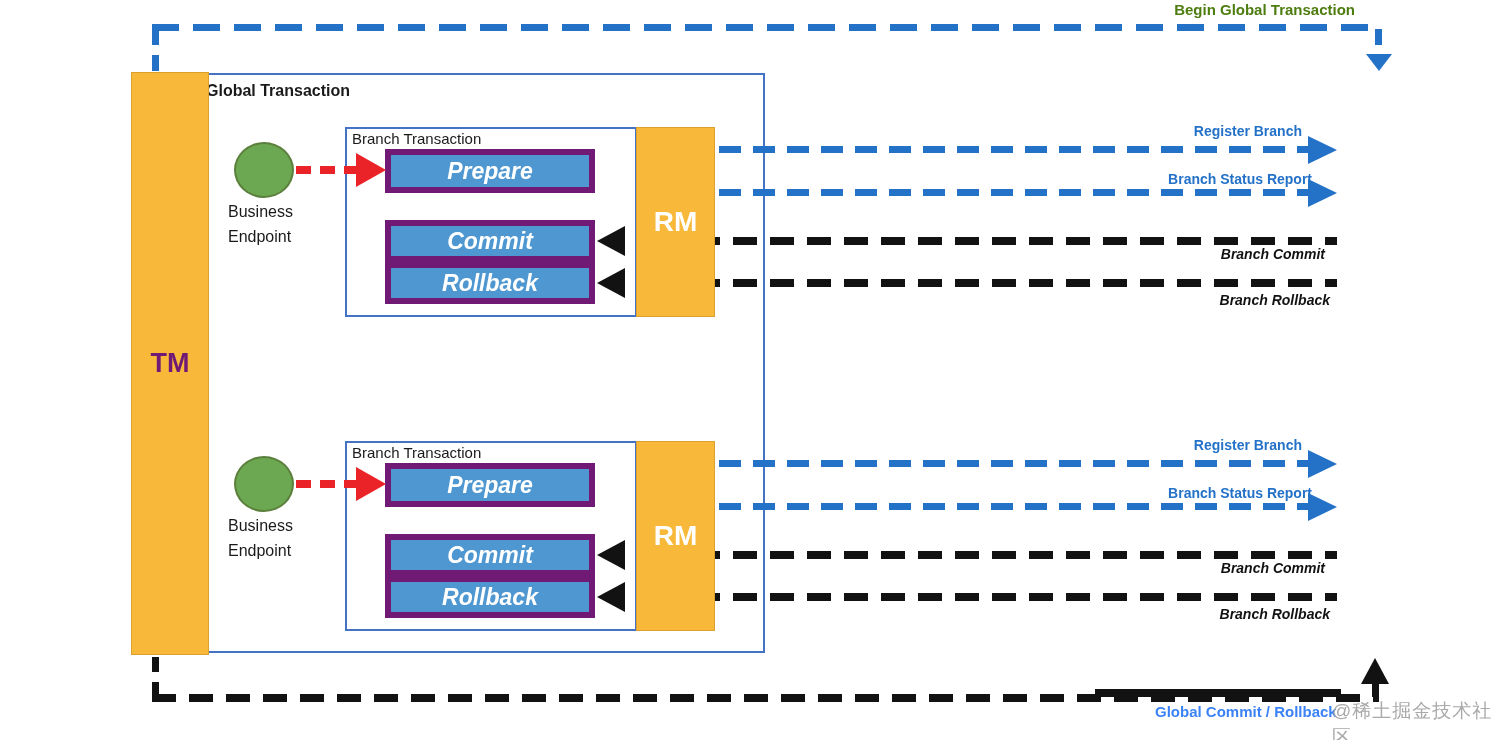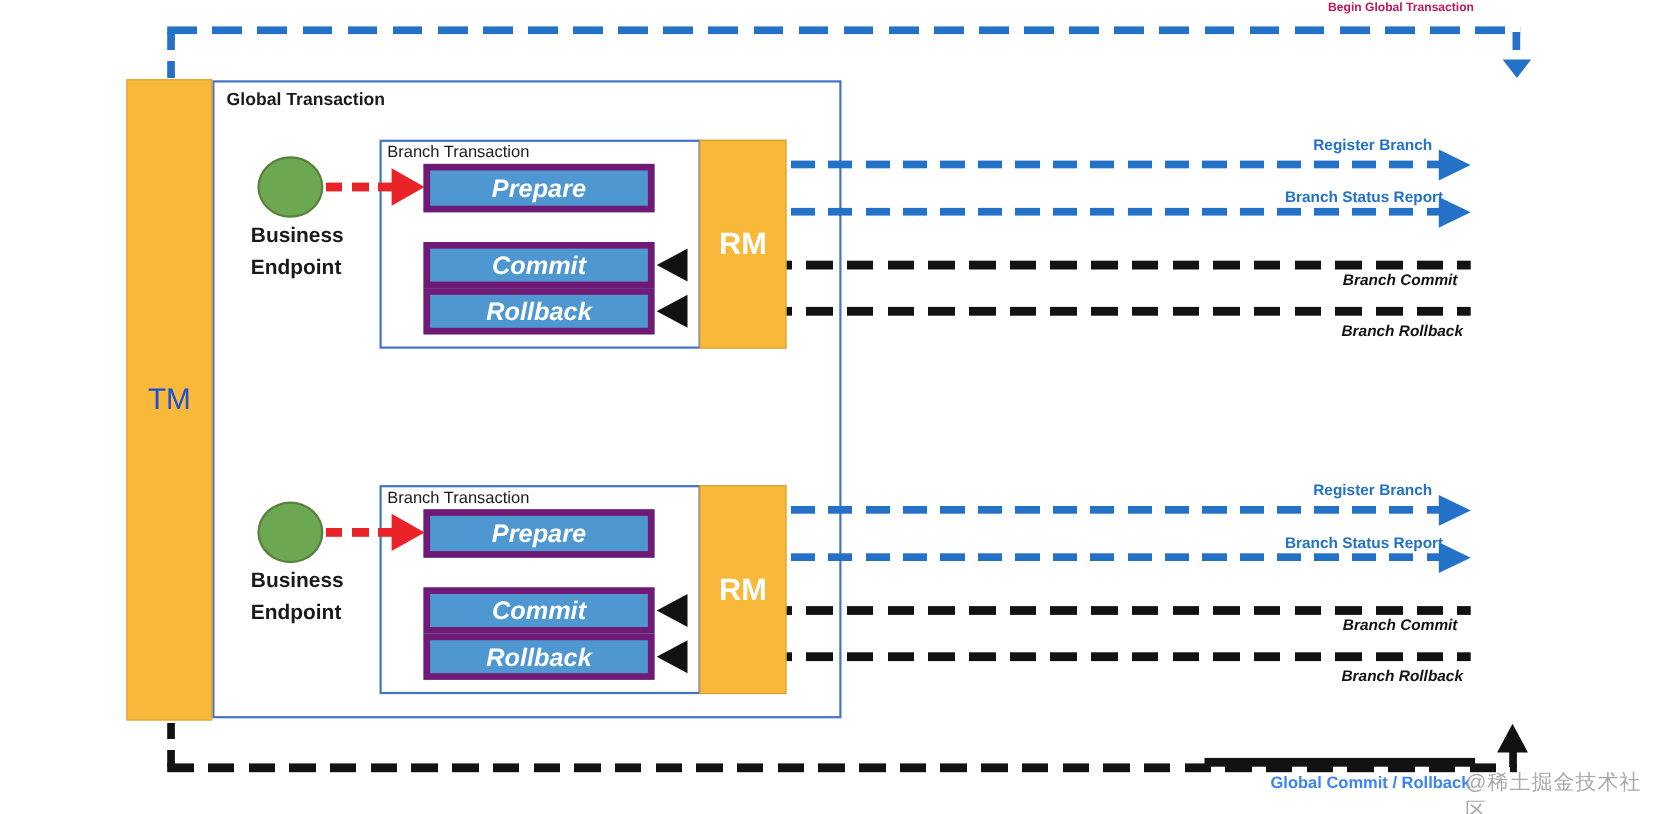--- a/index.html
+++ b/index.html
@@ -5,21 +5,21 @@
   * { margin:0; padding:0; box-sizing:border-box; }
   html,body { background:#fff; }
   body { font-family:"Liberation Sans", sans-serif; }
   #canvas { position:relative; width:1512px; height:740px; background:#ffffff; overflow:hidden; }
 
   
   .actor {
     position:absolute; top:72px; width:78px; height:583px;
     background:#F8B93B; border:1px solid #DCA02F; z-index:5;
     display:flex; align-items:center; justify-content:center;
-    color:#1d4ed8; font-size:27px; font-weight:400;
+    color:#701a75; font-size:27px; font-weight:700;margin-left:16px;
   }
   #tm-bar { left:115px; }
   #tc-bar { left:1337px; }
 
   
   #gt-box {
     position:absolute; left:193px; top:73px; width:572px; height:580px;
     border:2px solid #4472C4; background:#fff; z-index:0;
   }
   #gt-label {
@@ -53,21 +53,21 @@
   .step-prepare  { top:22px;  height:44px; }
   .step-commit   { top:93px;  height:42px; }
   .step-rollback { top:135px; height:42px; }
 
   .endpoint-circle {
     position:absolute; left:234px; top:15px; width:60px; height:56px;
     background:#6CA851; border:2px solid #5B7F3C; border-radius:50%; z-index:2;
   }
   .endpoint-label {
     position:absolute; left:228px; top:73px; width:95px;
-    font-size:19px; font-weight:700; color:#1a1a1a; line-height:1.55; z-index:2;
+    font-size:16px; font-weight:400; color:#1a1a1a; line-height:1.55; z-index:2;
   }
 
   
   .dashh-blue  { position:absolute; height:7px; z-index:1;
     background:repeating-linear-gradient(90deg,#2472C8 0 22px,transparent 22px 34px); }
   .dashv-blue  { position:absolute; width:7px; z-index:1;
     background:repeating-linear-gradient(180deg,#2472C8 0 16px,transparent 16px 26px); }
   .dashh-black { position:absolute; height:8px; z-index:1;
     background:repeating-linear-gradient(90deg,#121212 0 24px,transparent 24px 37px); }
   .dashv-black { position:absolute; width:7px; z-index:1;
@@ -101,21 +101,21 @@
   .lbl-status   { right:200px; top:44px; }
   .lbl-commit   { right:187px; top:119px; }
   .lbl-rollback { right:182px; top:165px; }
 
   
   #begin-h { left:152px; top:24px; width:1230px;
     background:repeating-linear-gradient(90deg,#2472C8 0 27px,transparent 27px 41px); }
   #begin-v-left  { left:152px;  top:29px; height:44px; }
   #begin-v-right { left:1375px; top:29px; height:27px; }
   #begin-arrow   { left:1366px; top:54px; }
-  #begin-label { position:absolute; right:172px; top:1px; font-size:11px; font-weight:700; color:#be185d; z-index:2; }
+  #begin-label { position:absolute; right:157px; top:1px; font-size:15px; font-weight:700; color:#4d7c0f; z-index:2; }
 
   #gc-v-left  { left:152px; top:657px; height:40px; }
   #gc-h       { left:152px; top:694px; width:1227px; }
   #gc-h-double{ left:1095px; top:689px; width:246px;
     background:repeating-linear-gradient(90deg,#121212 11px 33px,transparent 0 11px); }
   #gc-v-right { left:1372px; top:682px; height:16px; }
   #gc-arrow   { left:1361px; top:658px; }
   #gc-label { position:absolute; left:1155px; top:703px; font-size:15px; font-weight:700; color:#3b82f6; z-index:6; }
 
   #watermark { position:absolute; left:1332px; top:698px; font-size:19px; color:#A9A9A9; z-index:7; letter-spacing:1px; }

